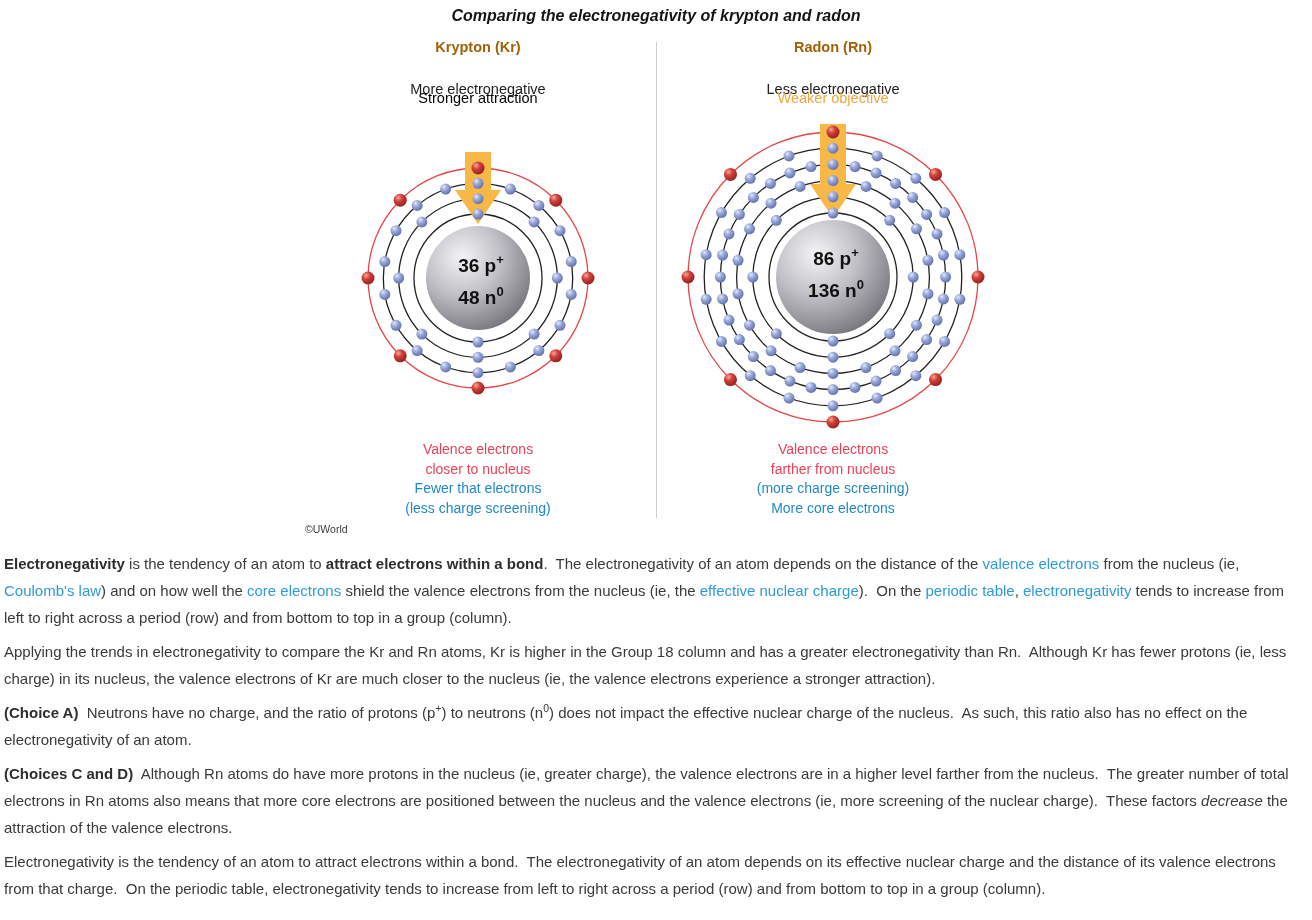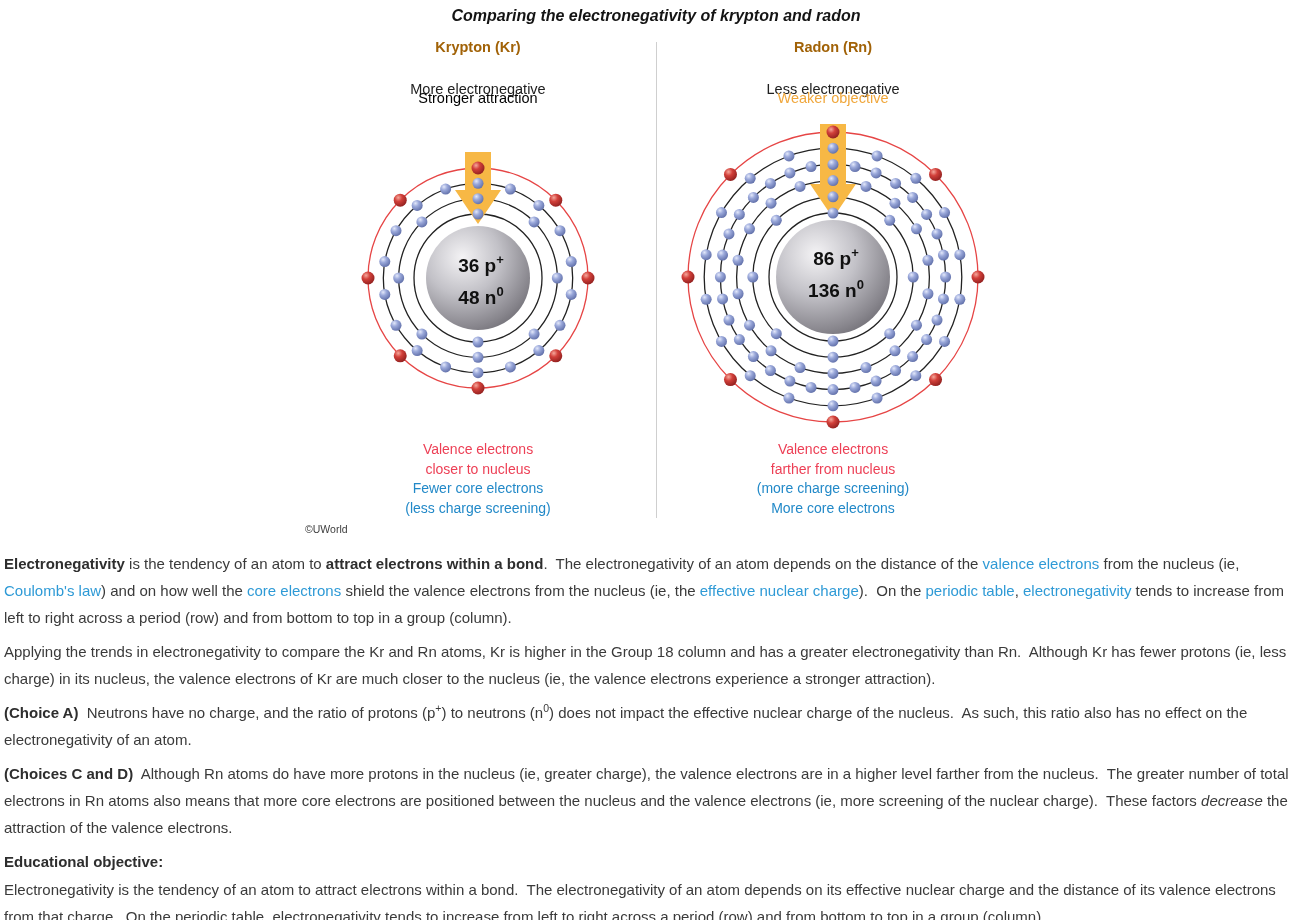--- a/index.html
+++ b/index.html
@@ -99,21 +99,21 @@
       <circle cx="248" cy="134" r="6.5" fill="url(#kr-atom-red)"></circle>
       <circle cx="215.78174593052023" cy="211.78174593052023" r="6.5" fill="url(#kr-atom-red)"></circle>
       <circle cx="138" cy="244" r="6.5" fill="url(#kr-atom-red)"></circle>
       <circle cx="60.218254069479784" cy="211.78174593052023" r="6.5" fill="url(#kr-atom-red)"></circle>
       <circle cx="28" cy="134" r="6.5" fill="url(#kr-atom-red)"></circle>
       <circle cx="60.218254069479755" cy="56.218254069479784" r="6.5" fill="url(#kr-atom-red)"></circle>
     </svg>
   <div class="abs ctr captions kr-x">
     <div class="cap-red">Valence electrons</div>
     <div class="cap-red">closer to nucleus</div>
-    <div class="cap-blue">Fewer core electrons</div>
+    <div class="cap-blue">Fewer that electrons</div>
     <div class="cap-blue">(less charge screening)</div>
   </div>
 
   <div class="abs ctr colhead rn-x">Radon (Rn)</div>
   <div class="abs ctr colline1 rn-x">Less electronegative</div>
   <div class="abs ctr colline2 rn-x orange" style="color: rgb(240, 167, 60);">Weaker objective</div>
   <svg id="rn-atom" width="316" height="316" viewBox="0 0 316 316">
       <defs>
       <radialGradient id="rn-atom-nuc" cx="35%" cy="30%" r="80%">
         <stop offset="0%" stop-color="#f4f3f5"></stop>
@@ -237,15 +237,14 @@
   </div>
 
   <div class="abs copyright">©UWorld</div>
 </div>
 
 <div class="bodycopy" id="bodycopy">
     <p><b>Electronegativity</b><span> is the tendency of an atom to </span><b>attract electrons within a bond</b><span>.  The electronegativity of an atom depends on the distance of the </span><a class="link">valence electrons</a><span> from the nucleus (ie, </span><a class="link">Coulomb's law</a><span>) and on how well the </span><a class="link">core electrons</a><span> shield the valence electrons from the nucleus (ie, the </span><a class="link">effective nuclear charge</a><span>).  On the </span><a class="link">periodic table</a><span>, </span><a class="link">electronegativity</a><span> tends to increase from left to right across a period (row) and from bottom to top in a group (column).</span></p>
     <p><span>Applying the trends in electronegativity to compare the Kr and Rn atoms, Kr is higher in the Group 18 column and has a greater electronegativity than Rn.  Although Kr has fewer protons (ie, less charge) in its nucleus, the valence electrons of Kr are much closer to the nucleus (ie, the valence electrons experience a stronger attraction).</span></p>
     <p><b>(Choice A)</b><span>  Neutrons have no charge, and the ratio of protons (p</span><sup>+</sup><span>) to neutrons (n</span><sup>0</sup><span>) does not impact the effective nuclear charge of the nucleus.  As such, this ratio also has no effect on the electronegativity of an atom.</span></p>
     <p><b>(Choices C and D)</b><span>  Although Rn atoms do have more protons in the nucleus (ie, greater charge), the valence electrons are in a higher level farther from the nucleus.  The greater number of total electrons in Rn atoms also means that more core electrons are positioned between the nucleus and the valence electrons (ie, more screening of the nuclear charge).  These factors </span><i>decrease</i><span> the attraction of the valence electrons.</span></p>
-    <p class="tight"><b>Educational objective:</b></p>
     <p><span>Electronegativity is the tendency of an atom to attract electrons within a bond.  The electronegativity of an atom depends on its effective nuclear charge and the distance of its valence electrons from that charge.  On the periodic table, electronegativity tends to increase from left to right across a period (row) and from bottom to top in a group (column).</span></p>
   </div>
 
 </body></html>

